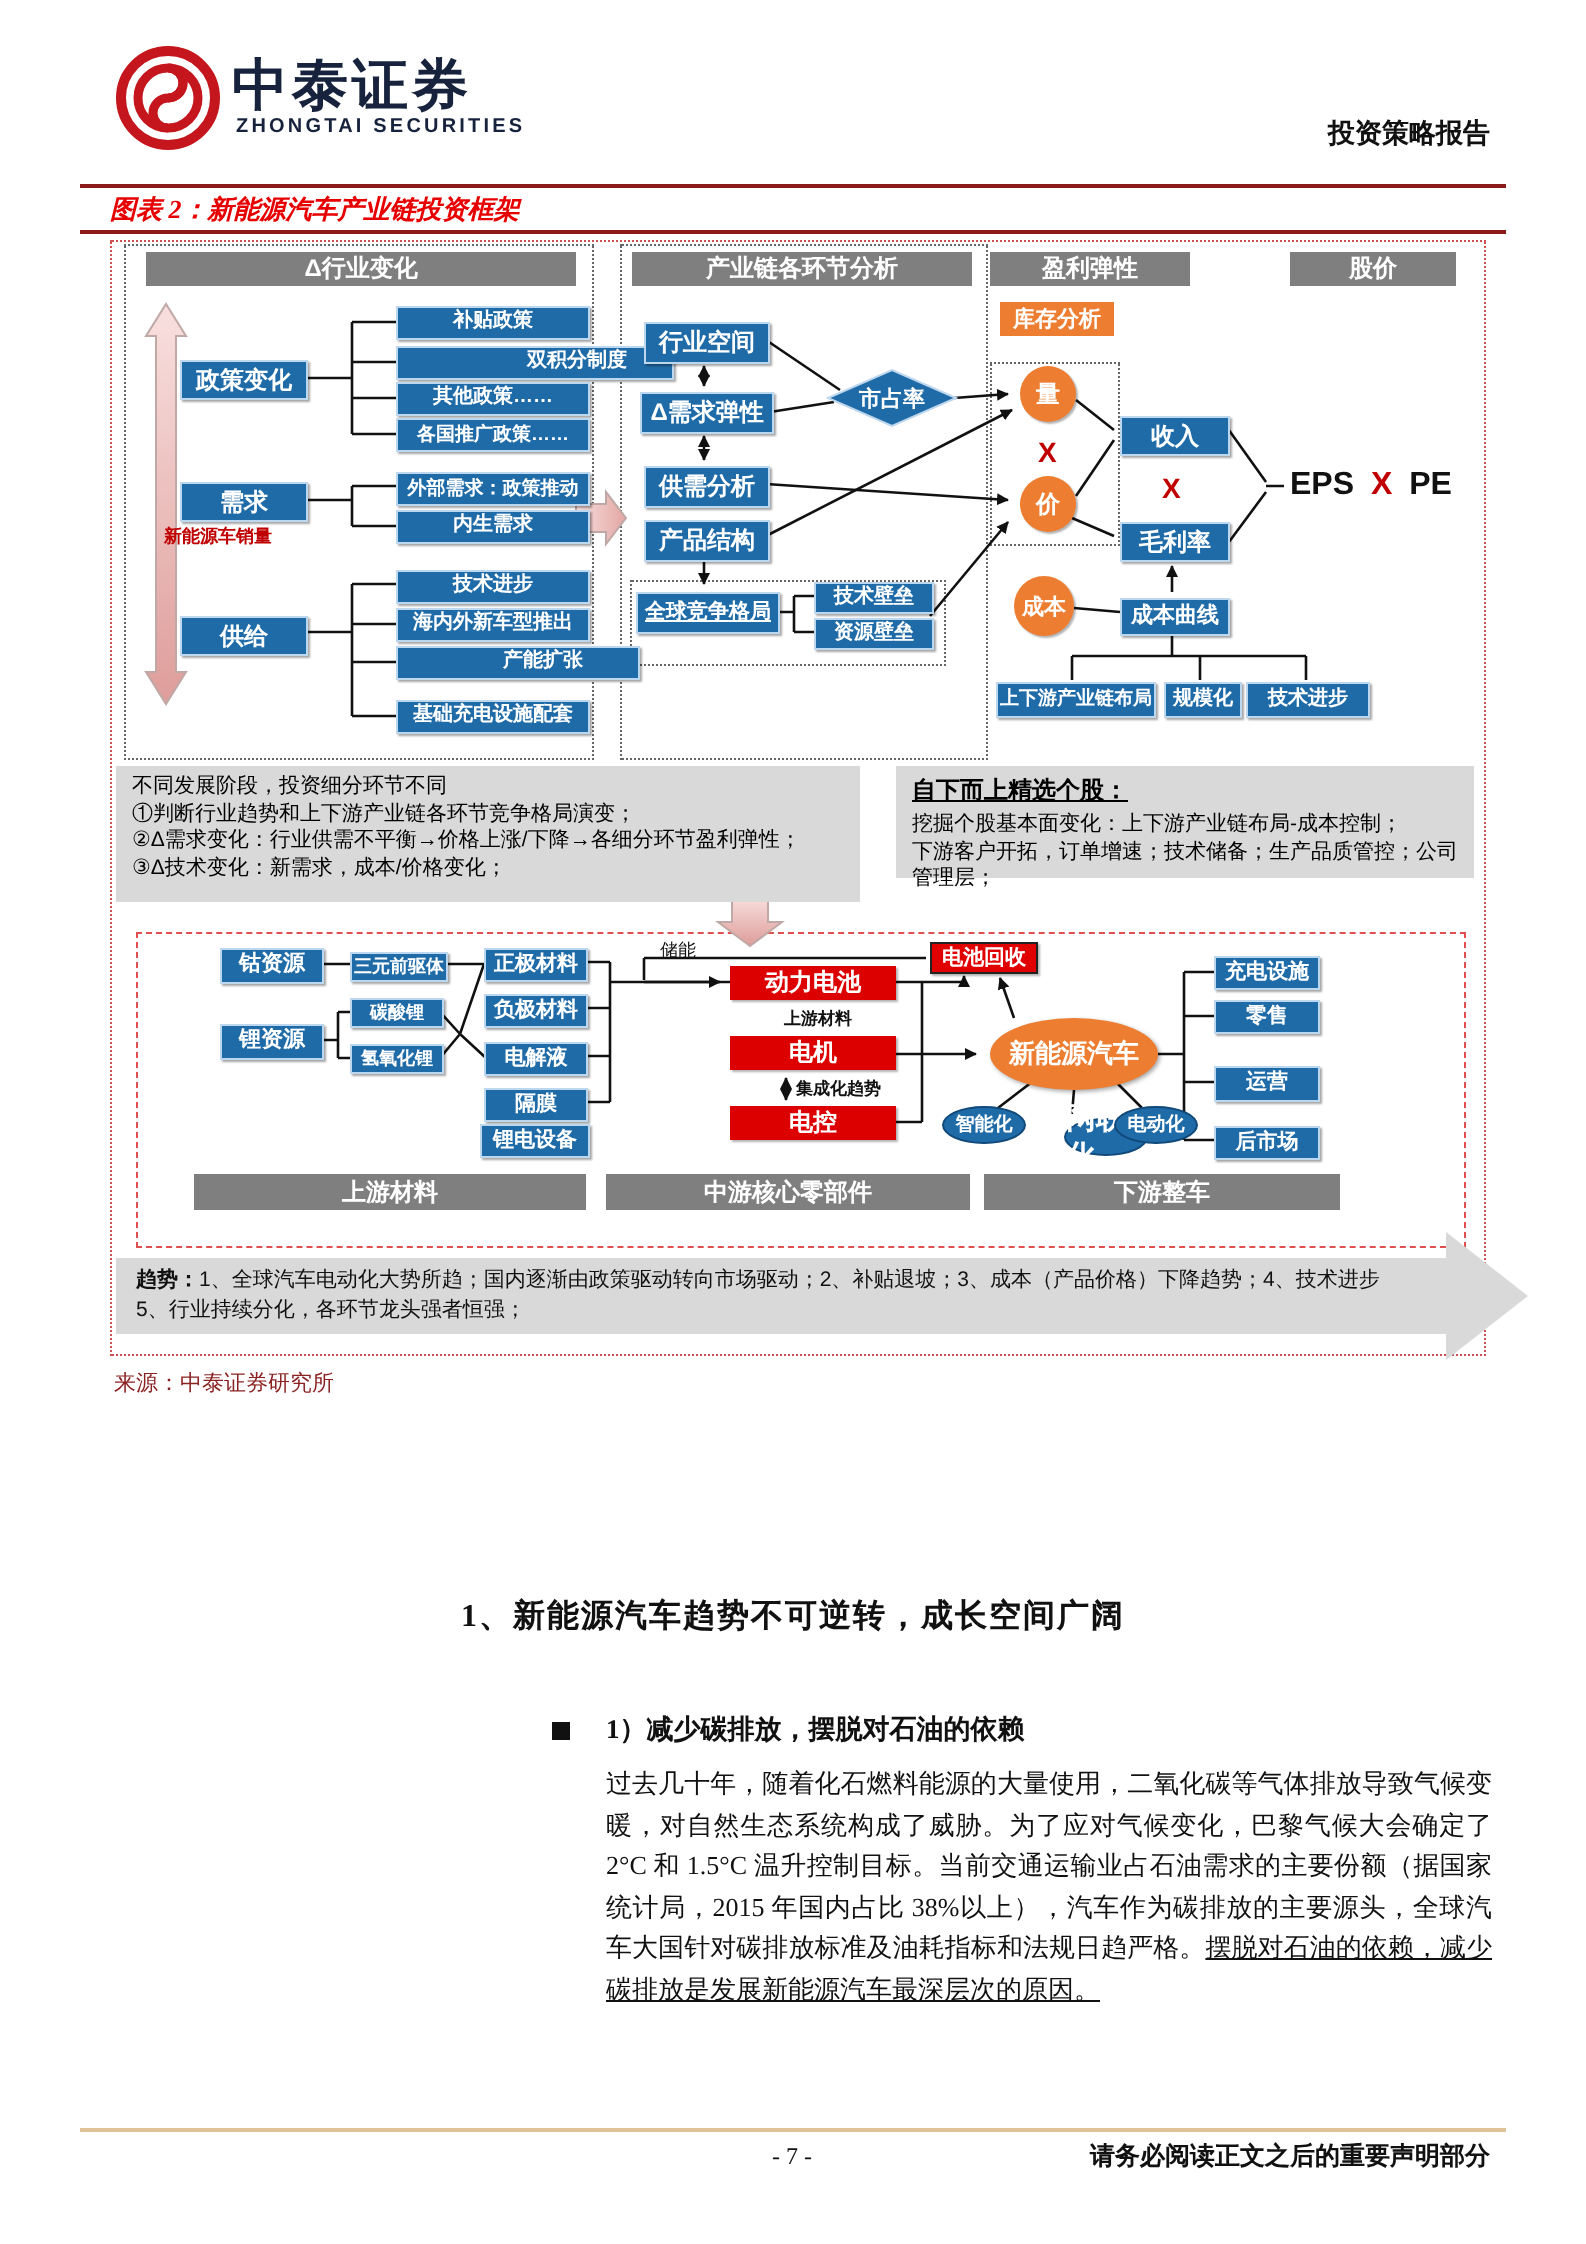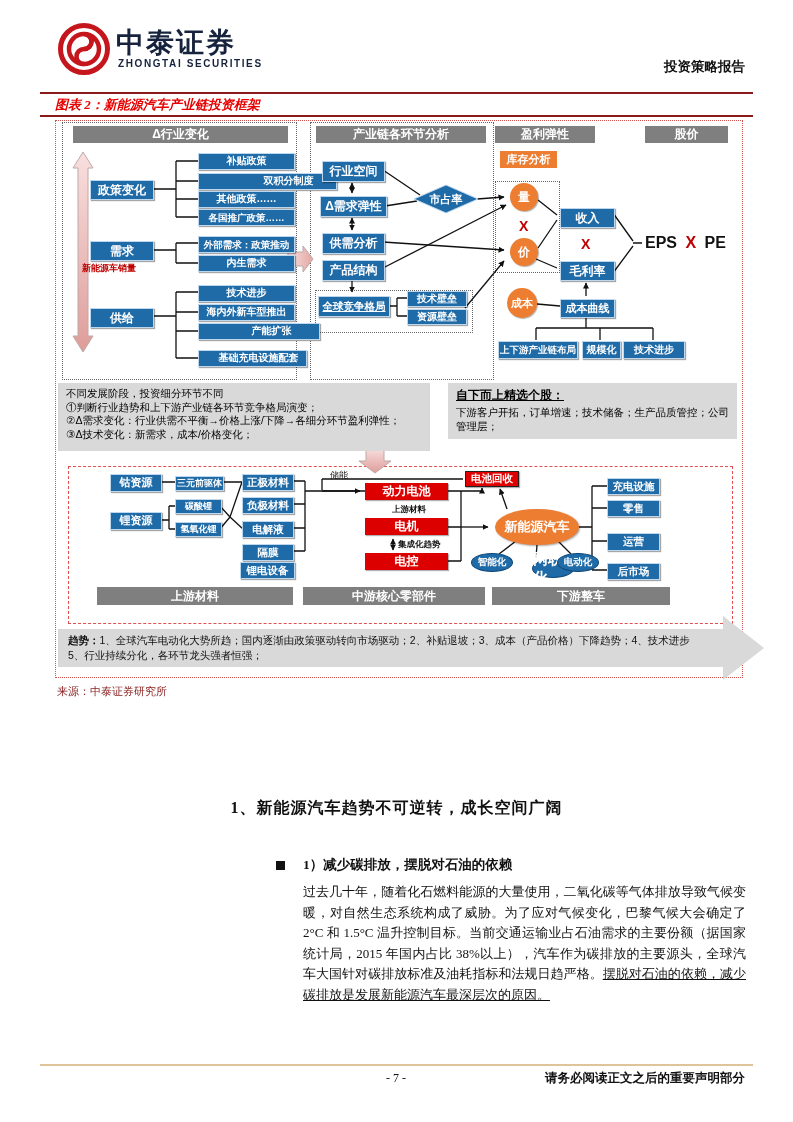--- a/index.html
+++ b/index.html
@@ -133,21 +133,21 @@
 
   <div class="abs bbox" style="left:90px;top:241px;width:62px;height:18px;font-size:12px;z-index:2;">需求</div>
   <div class="abs xmark" style="left:82px;top:262px;font-size:9px;z-index:2;">新能源车销量</div>
   <div class="abs bbox" style="left:198px;top:236px;width:95px;height:15px;font-size:9.5px;z-index:2;">外部需求：政策推动</div>
   <div class="abs bbox" style="left:198px;top:255px;width:95px;height:15px;font-size:10px;z-index:2;">内生需求</div>
 
   <div class="abs bbox" style="left:90px;top:308px;width:62px;height:18px;font-size:12px;z-index:2;">供给</div>
   <div class="abs bbox" style="left:198px;top:285px;width:95px;height:15px;font-size:10px;z-index:2;">技术进步</div>
   <div class="abs bbox" style="left:198px;top:304px;width:95px;height:15px;font-size:10px;z-index:2;">海内外新车型推出</div>
   <div class="abs bbox" style="left:198px;top:323px;width:95px;height:15px;font-size:10px;z-index:2;padding-left:25px;">产能扩张</div>
-  <div class="abs bbox" style="left:198px;top:350px;width:95px;height:15px;font-size:10px;z-index:2;padding-left:12px;">基础充电设施配套</div>
+  <div class="abs bbox" style="left:198px;top:350px;width:95px;height:15px;font-size:10px;z-index:2;">基础充电设施配套</div>
 
   <div class="abs panel" style="left:310px;top:122px;width:182px;height:256px;z-index:0;"></div>
   <div class="abs grayhd" style="left:316px;top:126px;width:170px;height:17px;font-size:12px;z-index:2;">产业链各环节分析</div>
   <div class="abs bbox" style="left:322px;top:161px;width:61px;height:19px;font-size:12px;z-index:2;">行业空间</div>
   <div class="abs bbox" style="left:320px;top:196px;width:65px;height:19px;font-size:12px;z-index:2;">Δ需求弹性</div>
   <div class="abs bbox" style="left:322px;top:233px;width:61px;height:19px;font-size:12px;z-index:2;">供需分析</div>
   <div class="abs bbox" style="left:322px;top:260px;width:61px;height:19px;font-size:12px;z-index:2;">产品结构</div>
   <div class="abs dotted" style="left:315px;top:290px;width:156px;height:41px;z-index:0;"></div>
   <div class="abs bbox" style="left:318px;top:296px;width:70px;height:19px;font-size:10.5px;text-decoration:underline;z-index:2;">全球竞争格局</div>
   <div class="abs bbox" style="left:407px;top:291px;width:58px;height:14px;font-size:10px;z-index:2;">技术壁垒</div>
@@ -182,20 +182,21 @@
   <div class="abs bbox" style="left:623px;top:341px;width:60px;height:16px;font-size:10px;z-index:2;">技术进步</div>
 
   <div class="abs strat" style="left:58px;top:383px;width:372px;height:68px;z-index:2;">
     <div class="l">不同发展阶段，投资细分环节不同</div>
     <div class="l">①判断行业趋势和上下游产业链各环节竞争格局演变；</div>
     <div class="l">②Δ需求变化：行业供需不平衡→价格上涨/下降→各细分环节盈利弹性；</div>
     <div class="l">③Δ技术变化：新需求，成本/价格变化；</div>
   </div>
   <div class="abs strat" style="left:448px;top:383px;width:289px;height:56px;z-index:2;">
     <div class="t">自下而上精选个股：</div>
+    <div class="l">挖掘个股基本面变化：上下游产业链布局-成本控制；</div>
     <div class="l">下游客户开拓，订单增速；技术储备；生产品质管控；公司管理层；</div>
   </div>
 
   <div class="abs" style="left:68px;top:466px;width:663px;height:156px;border:1.5px dashed #E05050;z-index:0;"></div>
 
   <div class="abs bbox" style="left:110px;top:474px;width:50px;height:16px;font-size:11px;z-index:2;">钴资源</div>
   <div class="abs bbox" style="left:175px;top:476px;width:47px;height:13px;font-size:9px;z-index:2;">三元前驱体</div>
   <div class="abs bbox" style="left:110px;top:512px;width:50px;height:16px;font-size:11px;z-index:2;">锂资源</div>
   <div class="abs bbox" style="left:175px;top:499px;width:45px;height:13px;font-size:9px;z-index:2;">碳酸锂</div>
   <div class="abs bbox" style="left:175px;top:522px;width:45px;height:13px;font-size:9px;z-index:2;">氢氧化锂</div>

